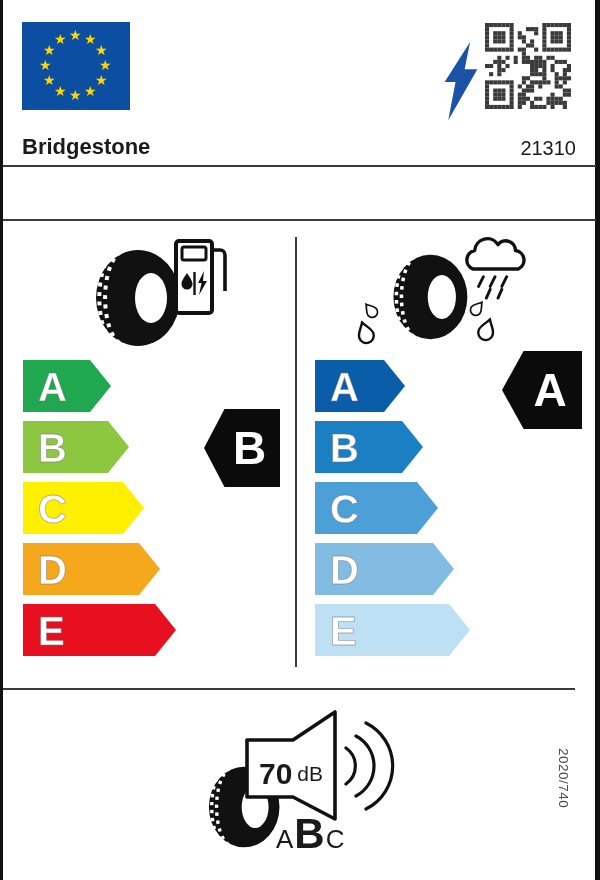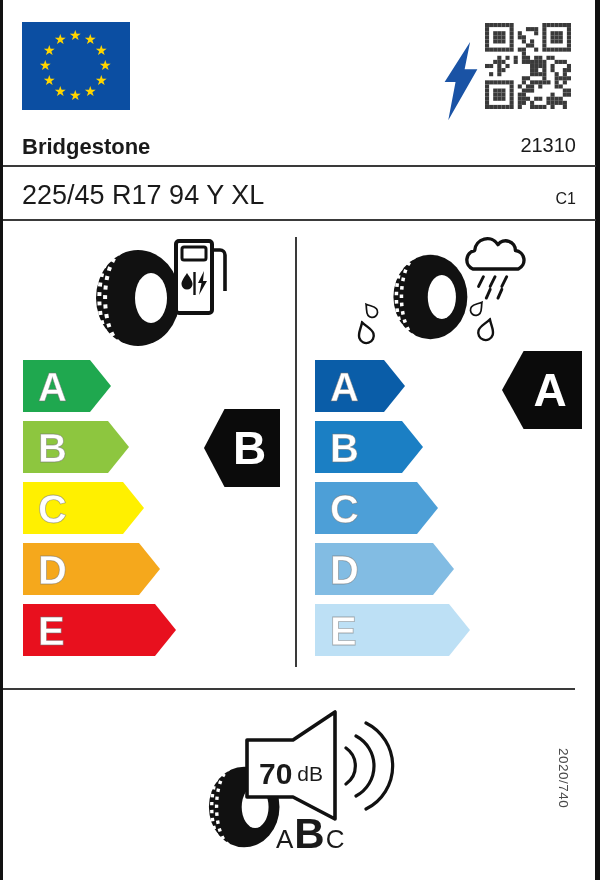--- a/index.html
+++ b/index.html
@@ -12,21 +12,21 @@
 
   
   .eu-flag{position:absolute;left:22px;top:22px;width:108px;height:88px;}
   .eu-flag .star{position:absolute;font-size:14px;line-height:14px;}
   .energ{position:absolute;left:162px;top:24px;width:290px;font-size:78px;line-height:1;
          font-weight:bold;letter-spacing:-3px;color:#1A53A5;}
   .bolt{position:absolute;left:442px;top:42px;width:38px;height:80px;}
   .qr{position:absolute;left:485px;top:23px;width:86px;height:86px;}
 
   
-  .brand-row{position:absolute;left:22px;right:24px;top:134px;display:flex;justify-content:space-between;align-items:flex-start;}
+  .brand-row{position:absolute;left:22px;right:24px;top:134px;display:flex;justify-content:space-between;align-items:flex-end;}
   .brand{font-size:22px;font-weight:bold;}
   .article{font-size:20px;margin-left:48px;}
   .size-row{position:absolute;left:22px;right:24px;top:180px;display:flex;justify-content:space-between;align-items:baseline;}
   .tyre-size{font-size:27px;}
   .tyre-class{font-size:16px;}
   .rule{position:absolute;left:3px;height:2px;background:#3a3a3a;}
   .rule1{top:165px;width:593px;}
   .rule2{top:219px;width:593px;}
   .rule3{top:688px;width:572px;}
   .divider{position:absolute;left:295px;top:237px;width:2px;height:430px;background:#3a3a3a;}
@@ -334,24 +334,20 @@
       <rect x="56" y="80" width="4" height="4"></rect>
       <rect x="64" y="80" width="4" height="4"></rect>
       <rect x="76" y="80" width="4" height="4"></rect>
     </svg>
 
   <div class="brand-row">
     <span class="brand">Bridgestone</span>
     <span class="article">21310</span>
   </div>
   <div class="rule rule1"></div>
-  <div class="size-row">
-    <span class="tyre-size">225/45 R17 94 Y XL</span>
-    <span class="tyre-class">C1</span>
-  </div>
   <div class="rule rule2"></div>
 
   <div class="divider"></div>
 
   <svg class="picto tire-left" viewBox="0 0 100 100">
       <use href="#tire-shape"></use>
     </svg>
   <svg class="picto pump" viewBox="0 0 56 80">
     <rect x="3" y="4" width="36" height="72" rx="3" fill="#fff" stroke="#111" stroke-width="4"></rect>
     <rect x="9" y="10" width="24" height="13" rx="2" fill="#fff" stroke="#111" stroke-width="3"></rect>

